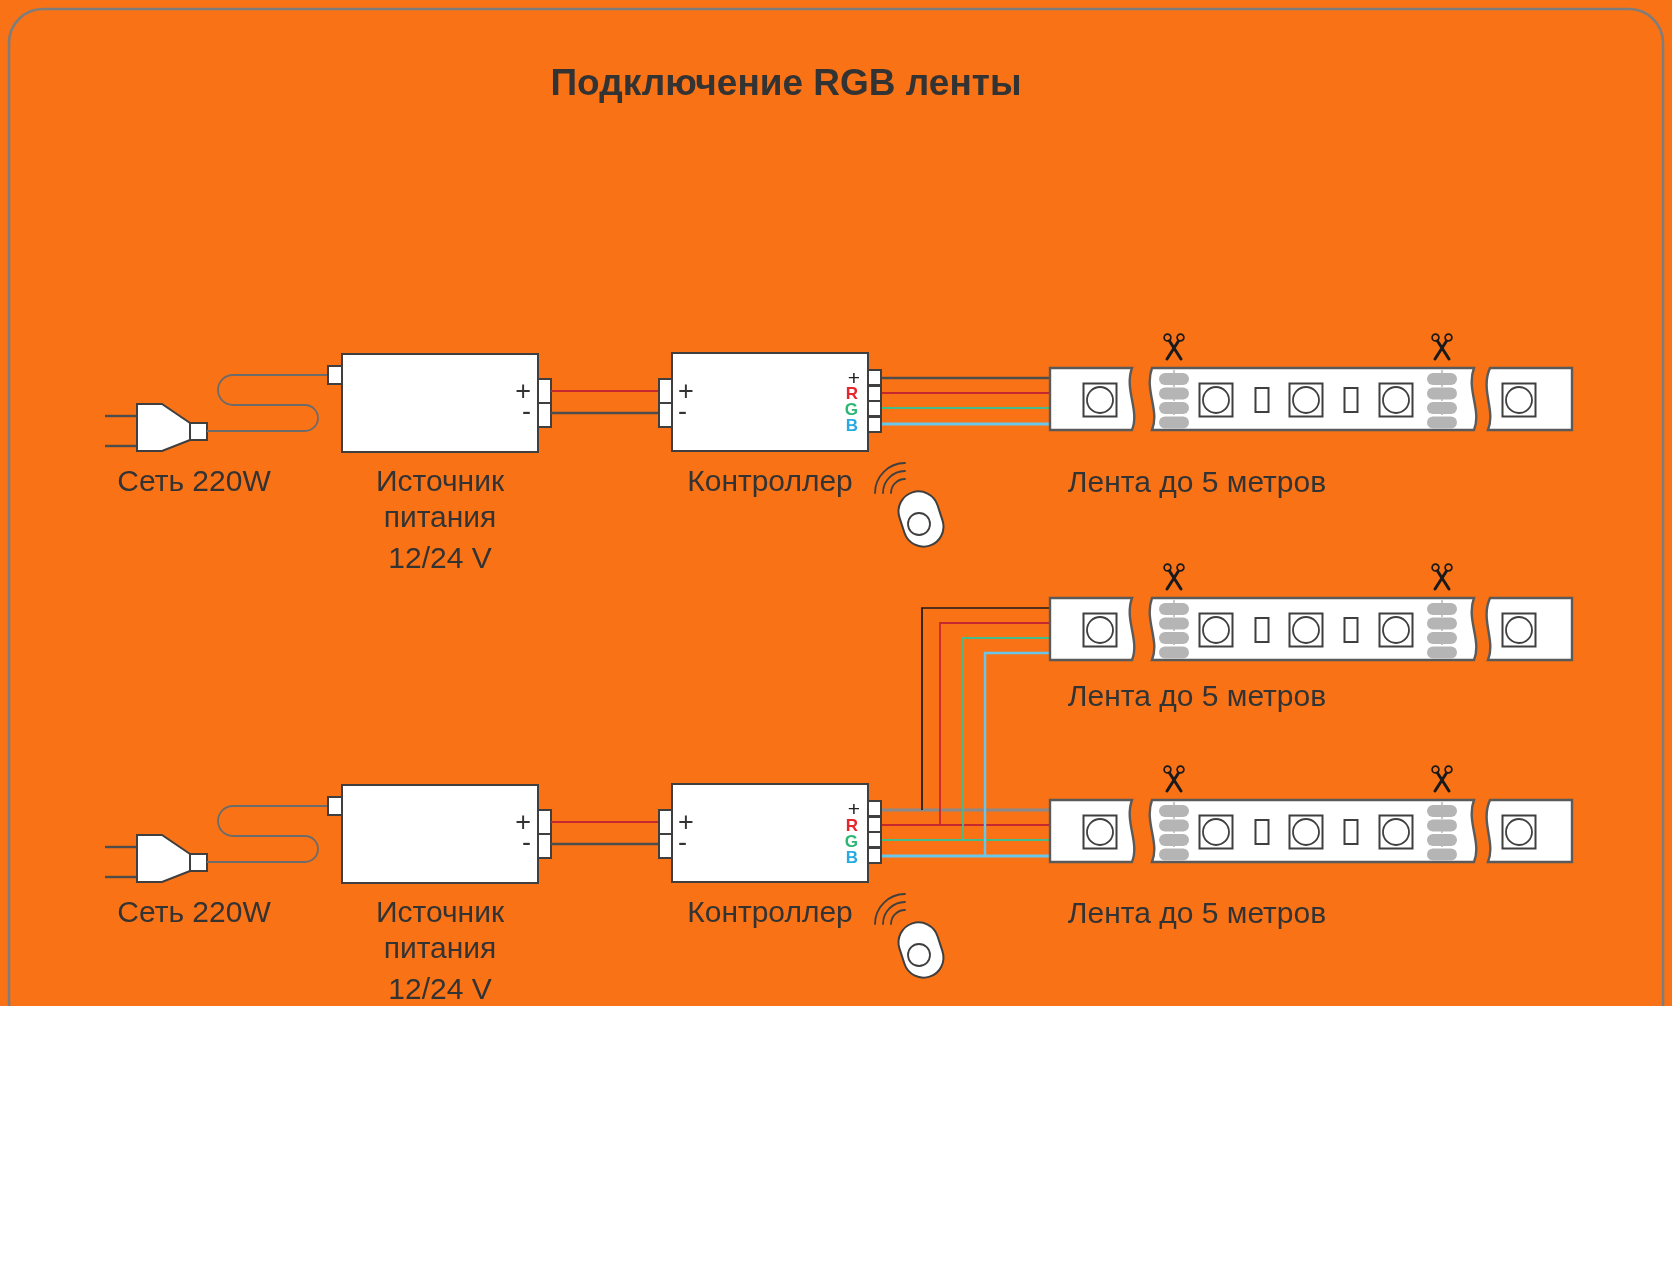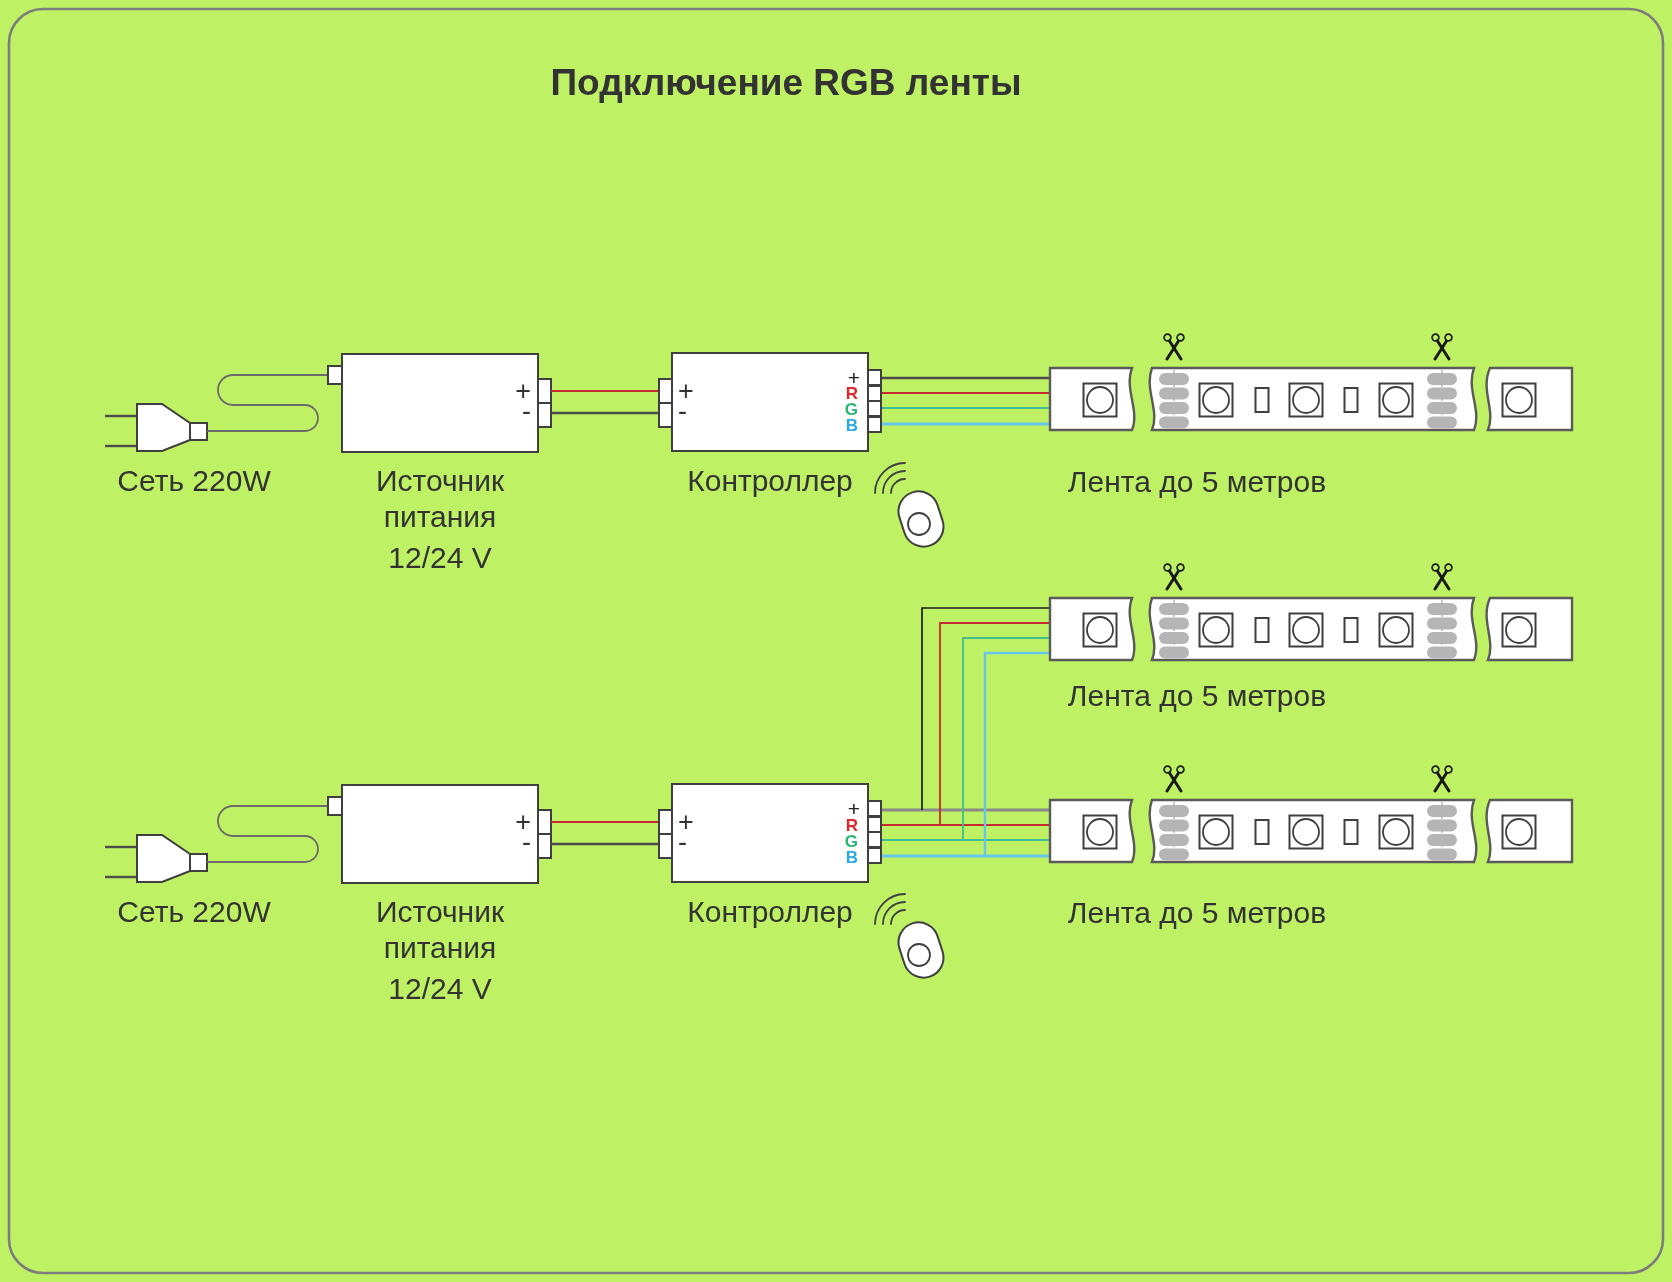--- a/index.html
+++ b/index.html
@@ -1,16 +1,16 @@
 <!DOCTYPE html>
 <html style="--red-wire: #c5282e; --green-wire: #43bd8e; --blue-wire: #6ac5ea; --dark-wire: #4d4d4d; --label-r: #e5262b; --label-g: #2bb673; --label-b: #27a9e1; --outline: #3f3f3f; --strip-outline: #5a5a5a; --pad-gray: #b5b5b5; --text: #333333; --border: #7d7d7d;"><head>
 <meta charset="utf-8">
 <style>
   html,body{margin:0;padding:0;background:#fff;}
-  .stage{position:relative;width:1672px;height:1282px;background:#bef264;overflow:hidden;}
+  .stage{position:relative;width:1672px;height:1006px;background:#f97316;overflow:hidden;}
   svg{display:block;}
   text{font-family:"Liberation Sans", sans-serif;fill:var(--text,#333);}
   .title{font-size:37px;font-weight:bold;text-anchor:middle;}
   .lbl{font-size:30px;text-anchor:middle;}
   .sign{font-size:27px;text-anchor:end;}
   .sign-l{font-size:27px;text-anchor:start;}
   .plus-out{font-size:21px;text-anchor:end;fill:#222;}
   .term{font-size:17px;font-weight:bold;text-anchor:end;}
   .t-r{fill:var(--label-r,#e5262b);}
   .t-g{fill:var(--label-g,#2bb673);}

